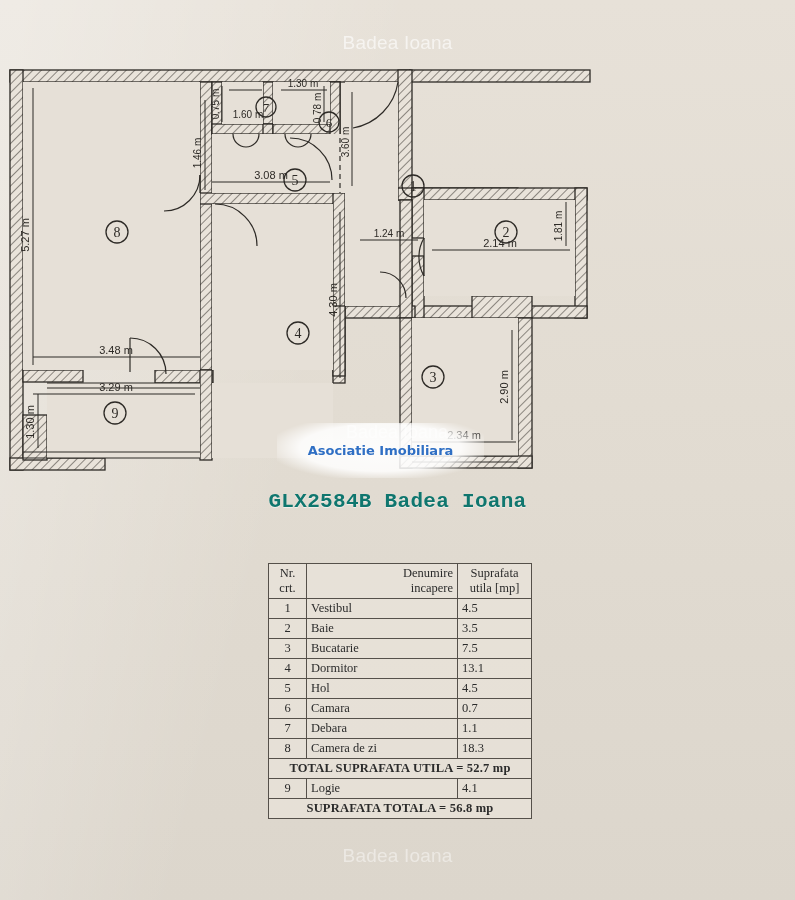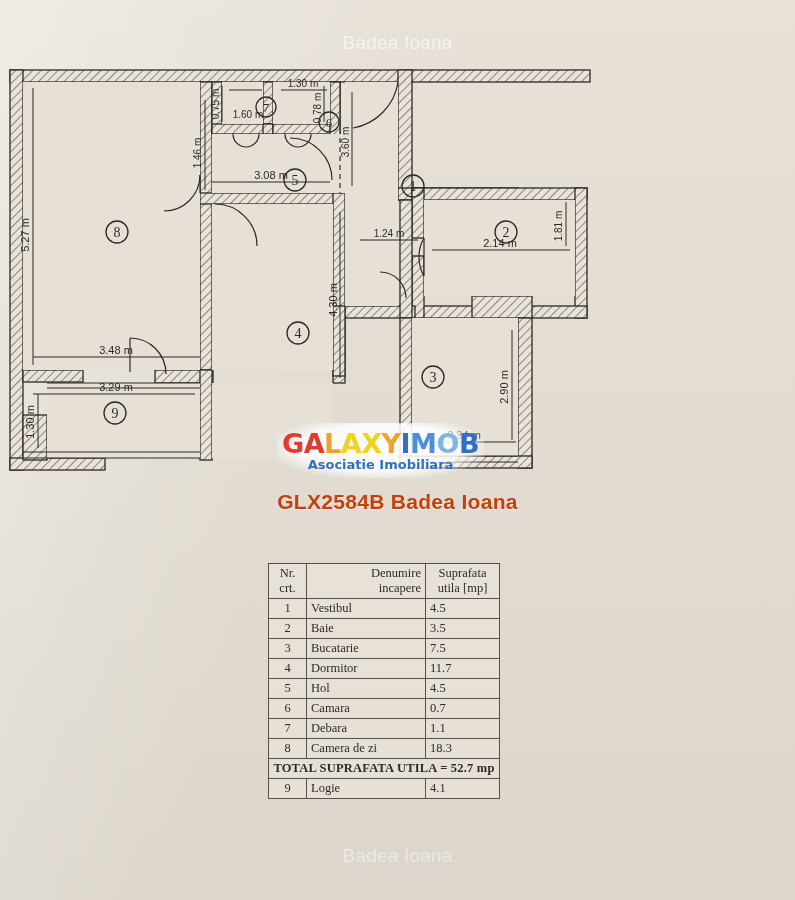--- a/index.html
+++ b/index.html
@@ -79,33 +79,33 @@
     margin-top: 0;
     white-space: nowrap;
   }
 
   
   #caption {
     position: absolute;
     left: 0; right: 0; top: 490px;
     text-align: center;
     z-index: 6;
-    font-family: Liberation Sans, sans-serif;
+    font-family: Liberation Mono, monospace;
     font-weight: bold;
     font-size: 21px;
-    color: #c2410c;
+    color: #0f766e;
     text-shadow: 0 1px 1px rgba(255,255,255,0.6);
     letter-spacing: 0.3px;
   }
 
   
   #table-wrap {
     position: absolute;
     left: 268px; top: 563px;
-    width: 232px;
+    width: 264px;
     z-index: 6;
   }
   table.rooms {
     width: 100%;
     border-collapse: collapse;
     font-family: "Liberation Serif", serif;
     font-size: 12.5px;
     color: #2b2b2b;
     background: rgba(236,231,223,0.55);
   }
@@ -313,21 +313,20 @@
     <text transform="translate(337,240) rotate(-90)" text-anchor="middle">4.30 m</text>
     <text x="464" y="379" text-anchor="middle">2.34 m</text>
     <text transform="translate(508,327) rotate(-90)" text-anchor="middle">2.90 m</text>
   </g>
 
   <text x="397" y="378" text-anchor="middle" font-family="Liberation Sans, sans-serif" font-size="18" fill="rgba(255,255,255,0.55)">Badea Ioana</text>
 </svg>
 </div>
 
 <div id="logo">
-  <div id="logo-word"><span class="l1">G</span><span class="l2">A</span><span class="l3">L</span><span class="l4">A</span><span class="l5">X</span><span class="l6">Y</span><span class="l7">I</span><span class="l8">M</span><span class="l9">O</span><span class="l10">B</span></div>
   <div id="logo-tag">Asociatie Imobiliara</div>
 </div>
 
 <div id="caption">GLX2584B Badea Ioana</div>
 
 <div id="table-wrap">
   <table class="rooms">
     <thead>
       <tr>
         <th class="h-nr">
@@ -356,21 +355,21 @@
         <td class="c-area">3.5</td>
       </tr>
       <tr>
         <td class="c-nr">3</td>
         <td class="c-name">Bucatarie</td>
         <td class="c-area">7.5</td>
       </tr>
       <tr>
         <td class="c-nr">4</td>
         <td class="c-name">Dormitor</td>
-        <td class="c-area">11.7</td>
+        <td class="c-area">13.1</td>
       </tr>
       <tr>
         <td class="c-nr">5</td>
         <td class="c-name">Hol</td>
         <td class="c-area">4.5</td>
       </tr>
       <tr>
         <td class="c-nr">6</td>
         <td class="c-name">Camara</td>
         <td class="c-area">0.7</td>
@@ -386,17 +385,20 @@
         <td class="c-area">18.3</td>
       </tr>
       <tr class="total">
         <td colspan="3">TOTAL SUPRAFATA UTILA = 52.7 mp</td>
       </tr>
       <tr>
         <td class="c-nr">9</td>
         <td class="c-name">Logie</td>
         <td class="c-area">4.1</td>
       </tr>
+      <tr class="total">
+        <td colspan="3">SUPRAFATA TOTALA = 56.8 mp</td>
+      </tr>
     </tbody>
   </table>
 </div>
 
 <div class="wm" id="wm-bottom">Badea Ioana</div>
 
 </body></html>

